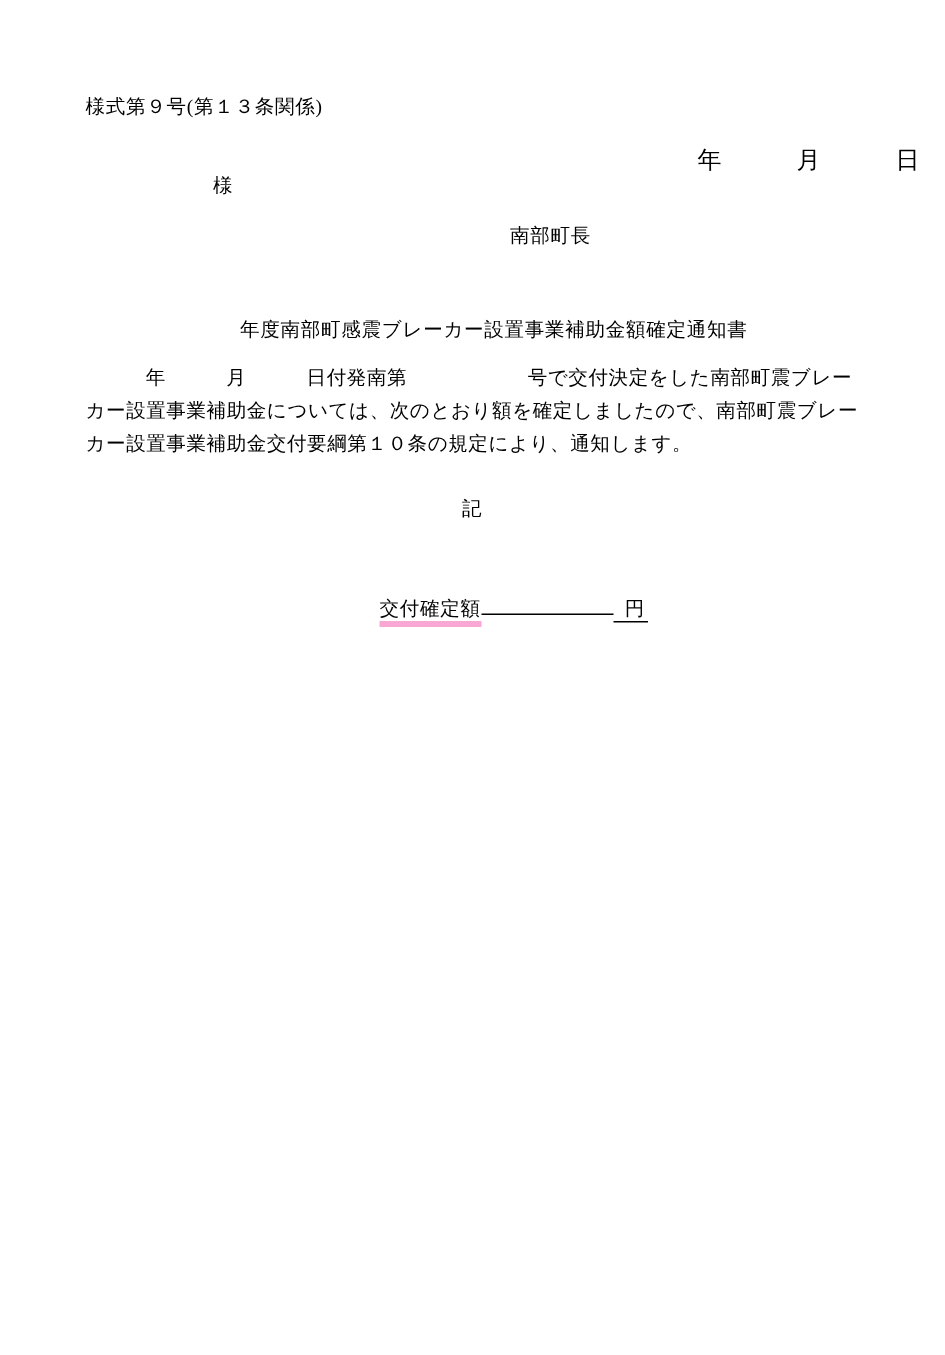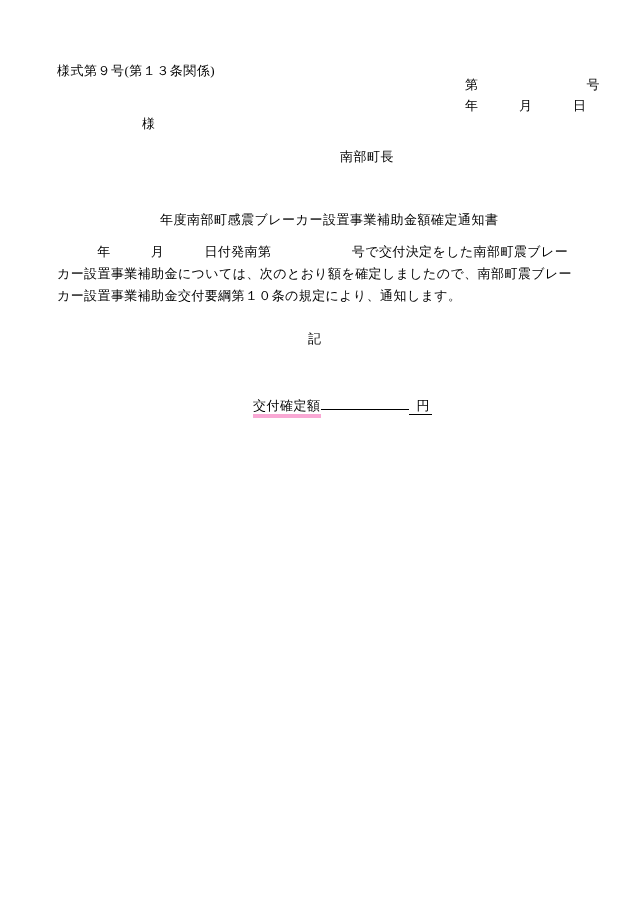--- a/index.html
+++ b/index.html
@@ -33,21 +33,21 @@
   }
   .doc-number {
     left: 465px;
     top: 76px;
     font-size: 13px;
     letter-spacing: 0.5px;
   }
   .doc-date {
     left: 465px;
     top: 97px;
-    font-size: 13px;
+    font-size: 16px;
     letter-spacing: 0.5px;
   }
   .addressee {
     left: 142px;
     top: 115px;
     font-size: 13px;
     letter-spacing: 0.5px;
   }
   .issuer {
     left: 340px;
@@ -103,21 +103,20 @@
     padding-right: 2px;
   }
 </style>
 </head>
 <body>
 
 <div class="page">
 
   <div class="abs form-no">様式第９号(第１３条関係)</div>
 
-  <div class="abs doc-number">第　　　　　　　　号</div>
 
   <div class="abs doc-date">年　　　月　　　日</div>
 
   <div class="abs addressee">様</div>
 
   <div class="abs issuer">南部町長</div>
 
   <div class="abs title">年度南部町感震ブレーカー設置事業補助金額確定通知書</div>
 
   <div class="body-block">

